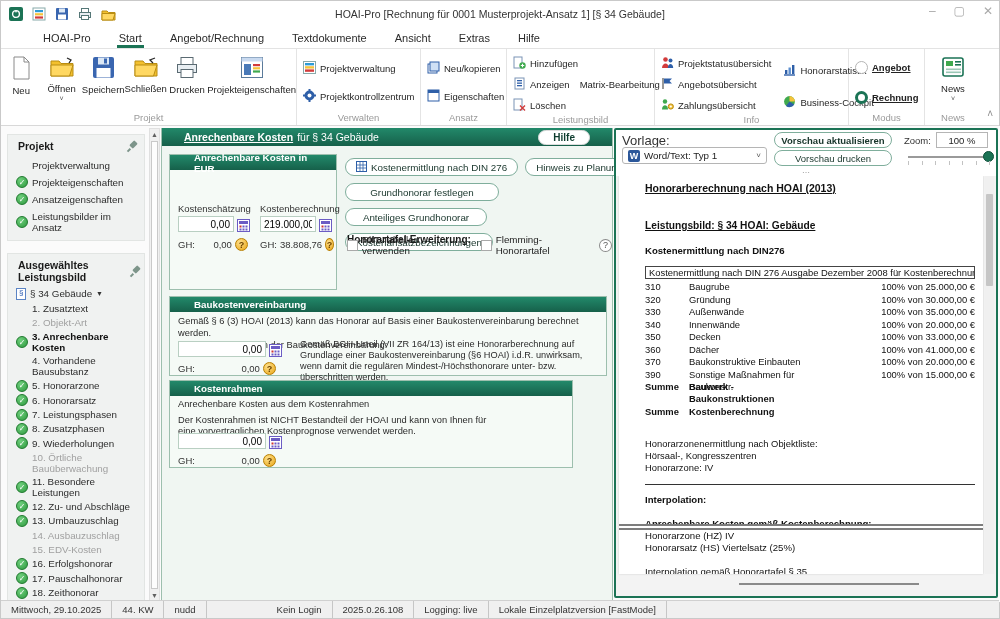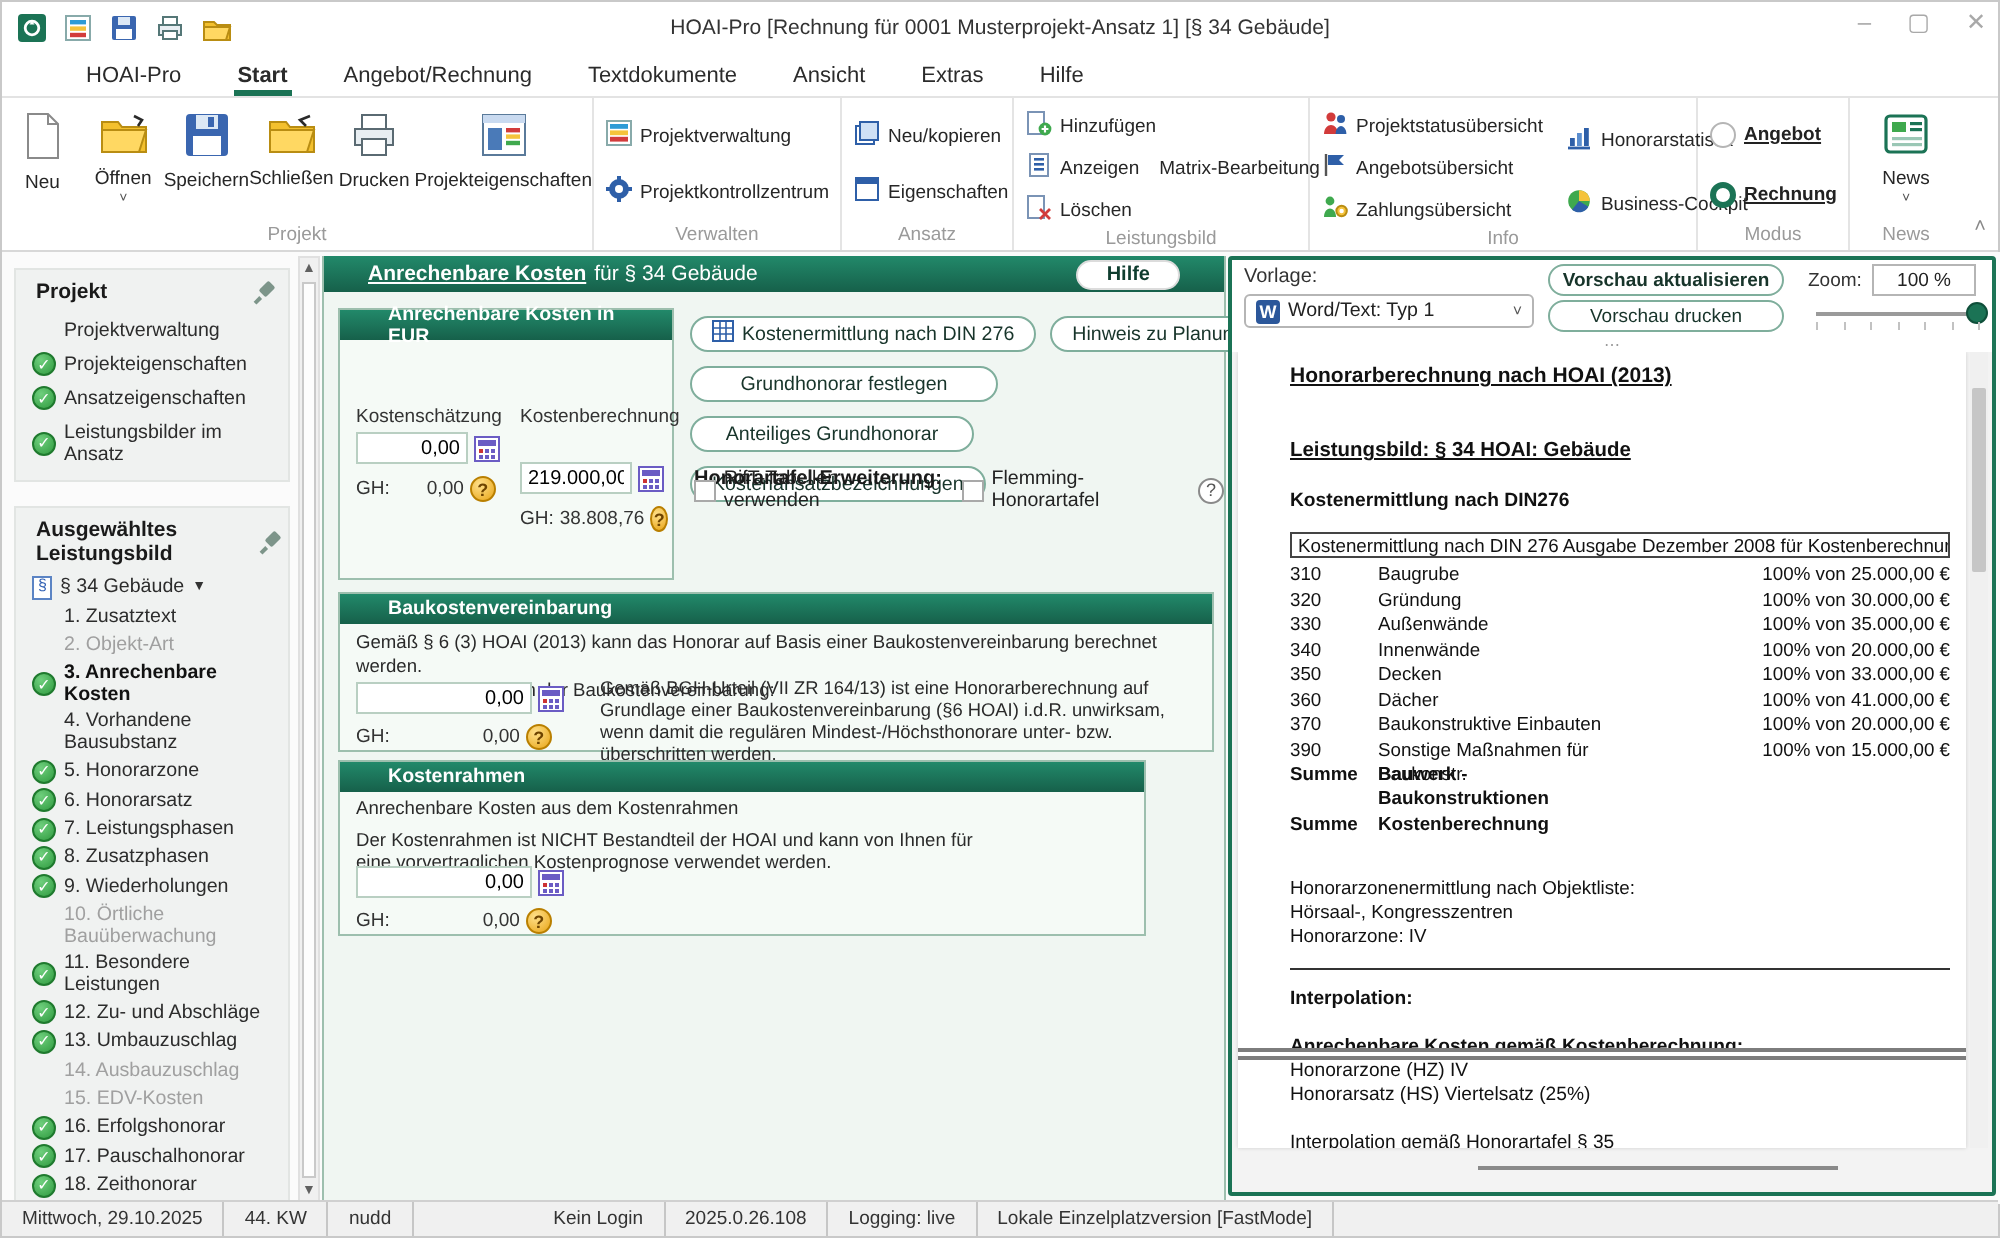--- a/index.html
+++ b/index.html
@@ -15,21 +15,21 @@
   .titlebar{position:absolute;left:0;top:0;width:100%;height:26px;background:#fff;display:flex;align-items:center;}
   .qat{display:flex;gap:9px;align-items:center;padding-left:8px;}
   .qat svg{display:block;}
   .tb-title{position:absolute;left:0;right:0;text-align:center;font-size:10.5px;color:#333;pointer-events:none;}
   .wincontrols{position:absolute;right:6px;top:3px;display:flex;gap:18px;color:#a9a9a9;font-size:12px;}
   .wincontrols span{cursor:default;}
 
   
   .menubar{position:absolute;left:0;top:26px;width:100%;height:22px;background:#fff;display:flex;align-items:flex-end;padding-left:30px;gap:4px;border-bottom:1px solid #e3e3e3;}
   .mtab{font-size:11px;color:#2b2b2b;padding:3px 12px 4px;position:relative;}
-  .mtab.active{font-weight:bold;text-align:right;}
+  .mtab.active{font-weight:normal;text-align:right;}
   .mtab.active::after{content:"";position:absolute;left:10px;right:10px;bottom:0;height:3px;background:var(--green);}
 
   
   .ribbon{position:absolute;left:0;top:48px;width:100%;height:77px;background:#fff;display:flex;border-bottom:1px solid #d8d8d8;}
   .rgroup{display:flex;flex-direction:column;border-right:1px solid #e4e4e4;position:relative;}
   .rgroup .gbody{flex:1;display:flex;align-items:flex-start;}
   .glabel{text-align:center;font-size:9.5px;color:#9a9a9a;padding-bottom:2px;}
   .rbig{width:47px;display:flex;flex-direction:column;align-items:center;padding-top:7px;gap:3px;font-size:9.5px;color:#262626;text-align:center;cursor:default;}
   .rbig .chev{font-size:7px;color:#555;line-height:4px;}
   .rsm{display:flex;align-items:center;gap:4px;font-size:9.5px;color:#262626;white-space:nowrap;height:18px;cursor:default;}
@@ -91,21 +91,21 @@
   .qround{width:13px;height:13px;border-radius:50%;border:1px solid #8a8a8a;color:#555;font-size:9px;display:inline-flex;align-items:center;justify-content:center;background:#fff;}
 
   .bkv{left:7px;top:168px;width:438px;height:80px;}
   .kr{left:7px;top:252px;width:404px;height:88px;}
   .boxtext{font-size:9.3px;color:#2a2a2a;line-height:11.5px;padding:4px 8px 0;}
   .notetext{font-size:9.2px;color:#2a2a2a;line-height:11px;}
 
   
   .right{position:absolute;left:613px;top:2px;width:384px;bottom:4px;border:2px solid var(--green);background:#fff;border-radius:2px;}
   .pvtool{position:absolute;left:0;top:0;width:100%;height:40px;background:#fff;}
-  .pvlabel{position:absolute;left:6px;top:3px;font-size:10px;color:#333;}
+  .pvlabel{position:absolute;left:6px;top:3px;font-size:13px;color:#333;}
   .tplsel{position:absolute;left:6px;top:17px;width:145px;height:17px;border:1px solid #b5b5b5;border-radius:3px;background:#fff;display:flex;align-items:center;gap:4px;padding:0 5px;font-size:9.8px;color:#222;}
   .tplsel .sel-chev{margin-left:auto;font-size:8px;color:#555;}
   .wicon{width:12px;height:12px;background:#2b579a;color:#fff;font-size:9px;font-weight:bold;display:inline-flex;align-items:center;justify-content:center;border-radius:2px;}
   .pvbtns{position:absolute;left:158px;top:2px;display:flex;flex-direction:column;gap:2px;}
   .pvbtns .pill{width:118px;height:16px;font-size:9.5px;}
   .pvbtns .pill.b1{font-weight:bold;}
   .zoomlabel{position:absolute;left:288px;top:5px;font-size:9.5px;color:#333;}
   .zoomval{position:absolute;left:320px;top:2px;width:52px;height:16px;border:1px solid #b5b5b5;font-size:9.5px;display:flex;align-items:center;justify-content:center;color:#222;background:#fff;}
   .slider{position:absolute;left:292px;top:26px;width:82px;height:2px;background:#9a9a9a;}
   .slider .knob{position:absolute;right:-4px;top:-5px;width:11px;height:11px;border-radius:50%;background:#1b7355;border:1px solid #0f4f3a;}
@@ -579,21 +579,21 @@
                 </svg></span>
           </div>
           <div class="ghrow" style="margin-top:6px;">
             <span>GH:</span>
             <span class="ghval" style="width:34px;">0,00</span>
             <span class="qicon">?</span>
           </div>
         </div>
         <div style="position:absolute;left:90px;top:48px;width:74px;">
           <div class="flabel">Kostenberechnung</div>
-          <div class="fieldrow" style="margin-top:17px;">
+          <div class="fieldrow" style="margin-top:2px;">
             <input class="num" style="width: 56px;" value="219.000,00">
             <span class="calcicon"><svg width="13" height="13">
                   <rect x="0.5" y="0.5" width="12" height="12" fill="#fff" stroke="#6b5cc4"></rect>
                   <rect x="2" y="2" width="9" height="3" fill="#6b5cc4"></rect>
                   <rect x="2.5" y="6.5" width="2" height="2" fill="#c33"></rect>
                   <rect x="5.5" y="6.5" width="2" height="2" fill="#6b5cc4"></rect>
                   <rect x="8.5" y="6.5" width="2" height="2" fill="#6b5cc4"></rect>
                   <rect x="2.5" y="9.5" width="2" height="2" fill="#6b5cc4"></rect>
                   <rect x="5.5" y="9.5" width="2" height="2" fill="#6b5cc4"></rect>
                   <rect x="8.5" y="9.5" width="2" height="2" fill="#6b5cc4"></rect>

